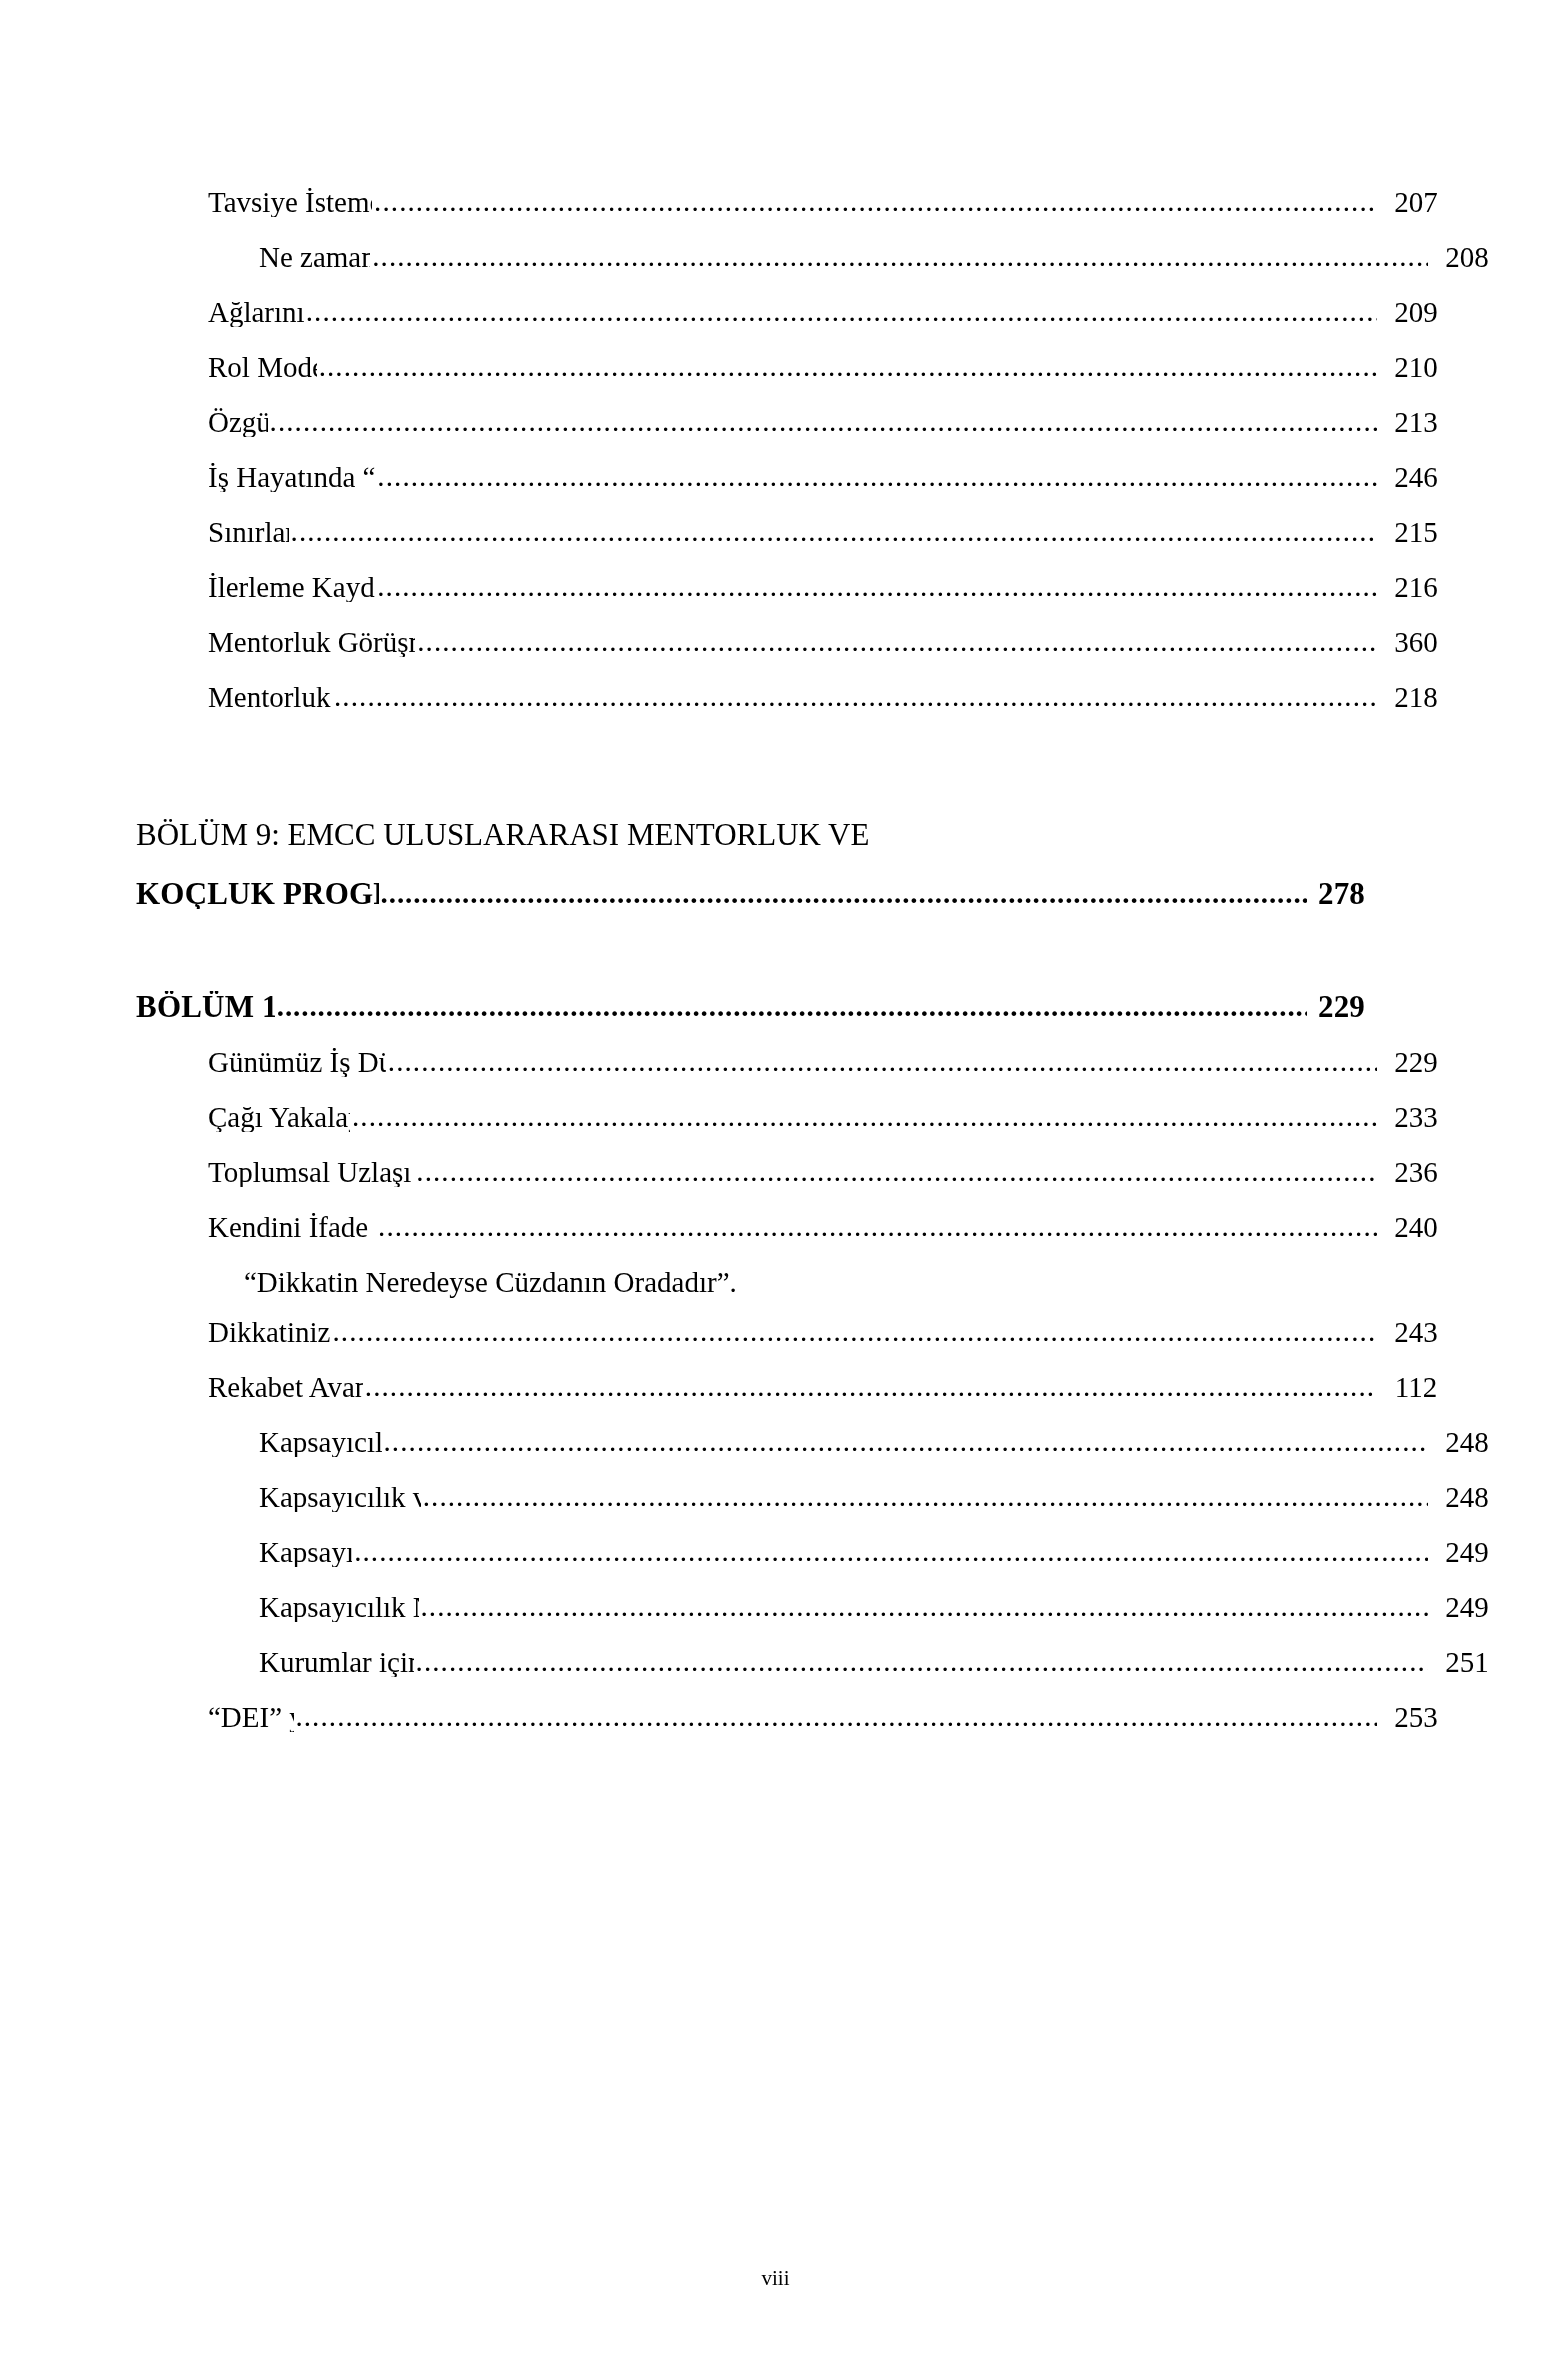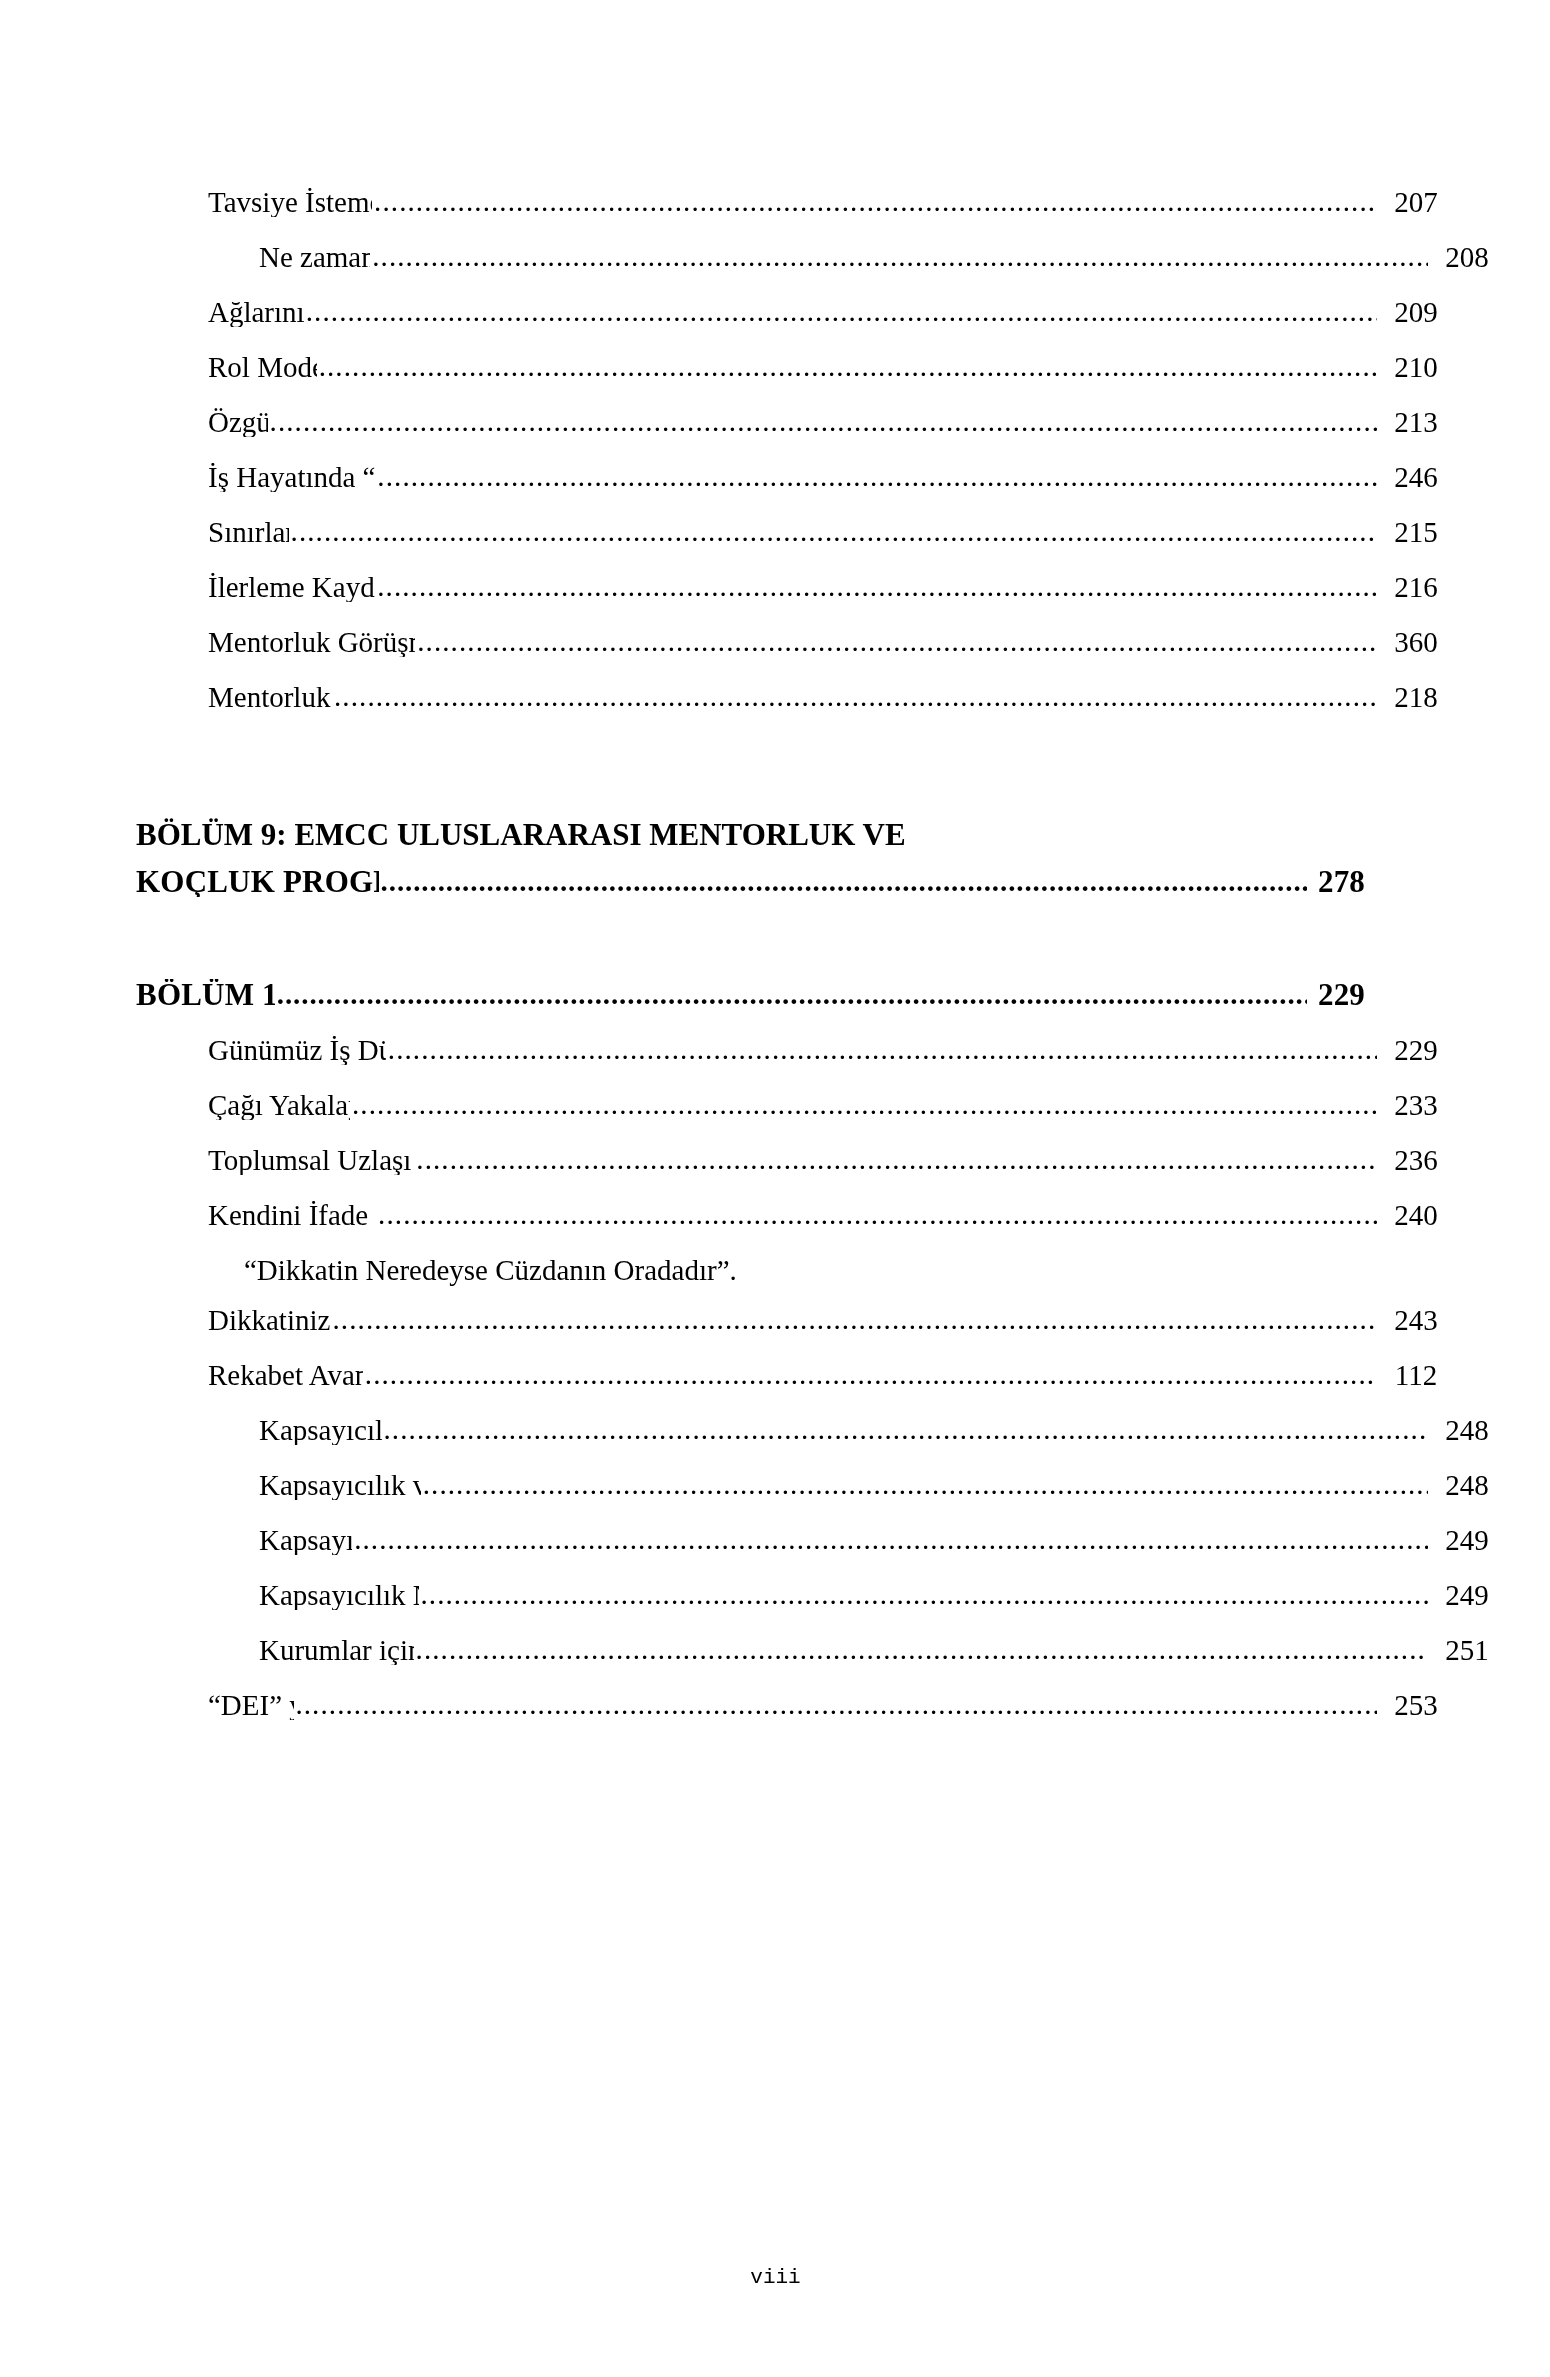--- a/index.html
+++ b/index.html
@@ -68,24 +68,24 @@
     font-size: 31px;
     letter-spacing: 0.2px;
   }
   .chapter .leader { letter-spacing: 0.9px; }
   .chapter .pageno { padding-left: 0; min-width: 65px; }
 
   .chapter-block {
     margin-bottom: 26px;
   }
   .chapter-line1 {
-    font-weight: bold;
+    font-weight: normal;
     font-size: 31px;
     line-height: 1.0;
-    margin-bottom: 16px;
+    margin-bottom: 28px;
     white-space: nowrap;
   }
 
   
   .wrap-first {
     font-size: 29px;
     line-height: 1.0;
     margin-bottom: 21px;
     margin-left: 108px;
     white-space: nowrap;
@@ -93,21 +93,21 @@
 
   .spacer-lg { height: 81px; }
   .spacer-md { height: 56px; }
 
   .folio {
     position: absolute;
     left: 0;
     right: 0;
     top: 2266px;
     text-align: center;
-    font-family: Liberation Mono, monospace;
+    font-family: Liberation Serif, serif;
     font-size: 21px;
     color: #000000;
   }
 </style>
 </head>
 <body>
 
 <div class="page">
   <div class="content">
 

